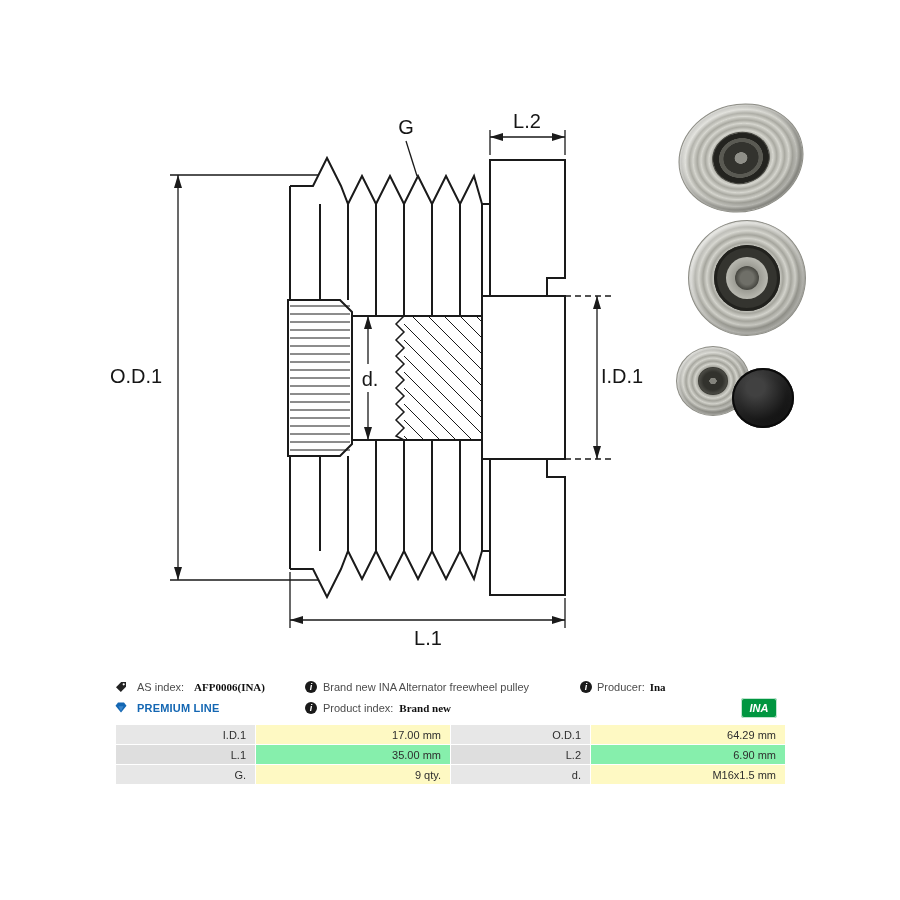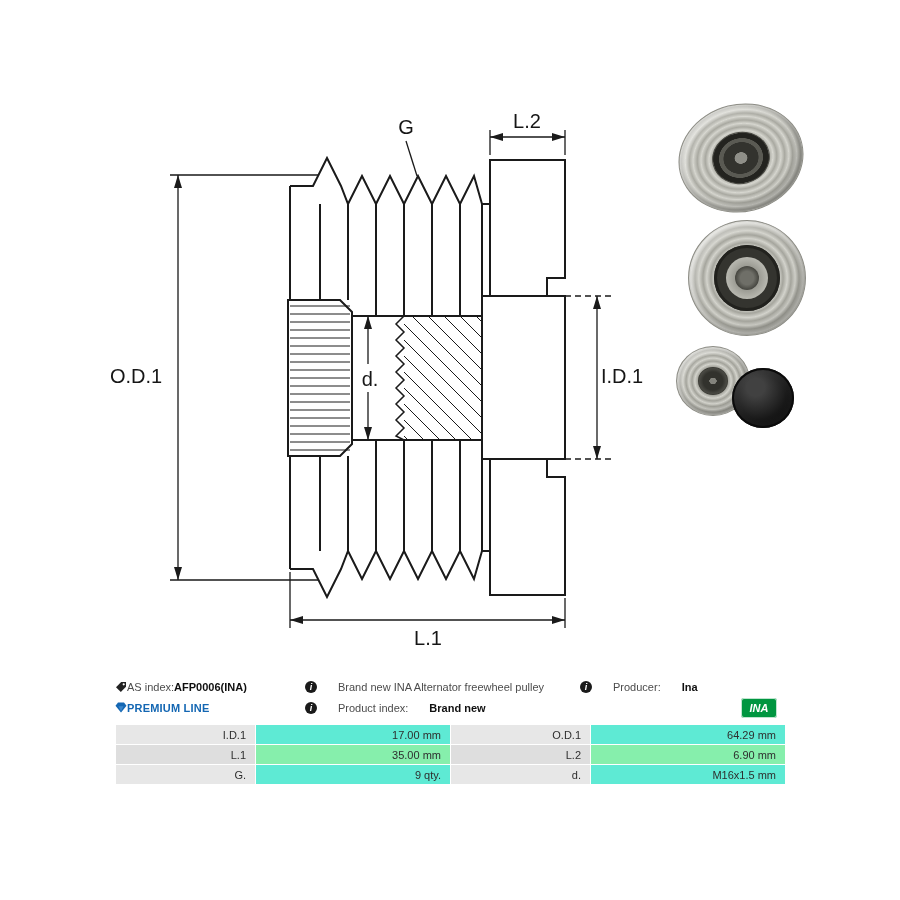--- a/index.html
+++ b/index.html
@@ -49,42 +49,42 @@
     border:1px solid #3c3c36;
   }
   #cap{
     left:732px;top:368px;width:62px;height:60px;
     background:radial-gradient(circle at 38% 32%,#414141 0 16%,#181818 58%,#050505);
     box-shadow:inset 0 0 0 2px #0b0b0b, inset 0 0 12px rgba(255,255,255,.07);
   }
   
   .panel{position:absolute;left:115px;top:676px;width:670px;}
   .hdr{display:flex;align-items:center;height:21px;font-size:11px;color:#4c4c4c;}
-  .hc1{width:190px;display:flex;align-items:center;gap:0;}
-  .hc2{width:275px;display:flex;align-items:center;gap:21px;}
-  .hc3{width:205px;display:flex;align-items:flex-start;gap:21px;}
+  .hc1{width:190px;display:flex;align-items:center;gap:10px;}
+  .hc2{width:275px;display:flex;align-items:center;gap:6px;}
+  .hc3{width:205px;display:flex;align-items:flex-start;gap:5px;}
   .hc3.logo-cell{justify-content:flex-end;padding-right:8px;box-sizing:border-box;}
-  .panel b{color:#101010;font-weight:bold;}
+  .panel b{color:#101010;font-weight:bold;font-family:Liberation Serif, serif;}
   .premium-text{color:#1467b3;font-weight:bold;letter-spacing:.2px;}
   .info-dot{
     width:12px;height:12px;border-radius:50%;background:#1a1a1a;color:#fff;
     display:inline-flex;align-items:center;justify-content:center;flex:0 0 auto;
     font-size:9px;font-weight:bold;font-style:italic;
   }
   .info-dot::before{content:"i";}
   .ina-logo{
     display:inline-block;min-width:28px;height:20px;padding:0 4px;
     background:#009640;color:#fff;font-weight:bold;font-style:italic;
     font-size:11px;line-height:20px;text-align:center;border-radius:3px;
     box-shadow:inset 0 0 0 1px rgba(255,255,255,.75);
   }
   table.specs{border-collapse:separate;border-spacing:1px;width:670px;table-layout:fixed;margin-top:6px;}
   table.specs td{height:19px;font-size:11px;text-align:right;padding:0 9px;color:#2e2e2e;overflow:hidden;white-space:nowrap;}
   tr.odd td.lab{background:#e7e7e7;}
-  tr.odd td.val{background:#5eead4;}
+  tr.odd td.val{background:#fef9c3;}
   tr.even td.lab{background:#dedede;}
   tr.even td.val{background:#86efac;}
 </style>
 </head>
 <body>
 
 <svg class="drawing" width="900" height="900" viewBox="0 0 900 900">
 
   <g stroke="#1a1a1a" stroke-width="2" fill="none">
     <path d="M290 186 H313 L327 158 L341 186 L348 204 L362 176 L376 204 L390 176 L404 204 L418 176 L432 204 L446 176 L460 204 L474 176 L482 204 H490 V160 H565 V278 H547 V296"></path>

